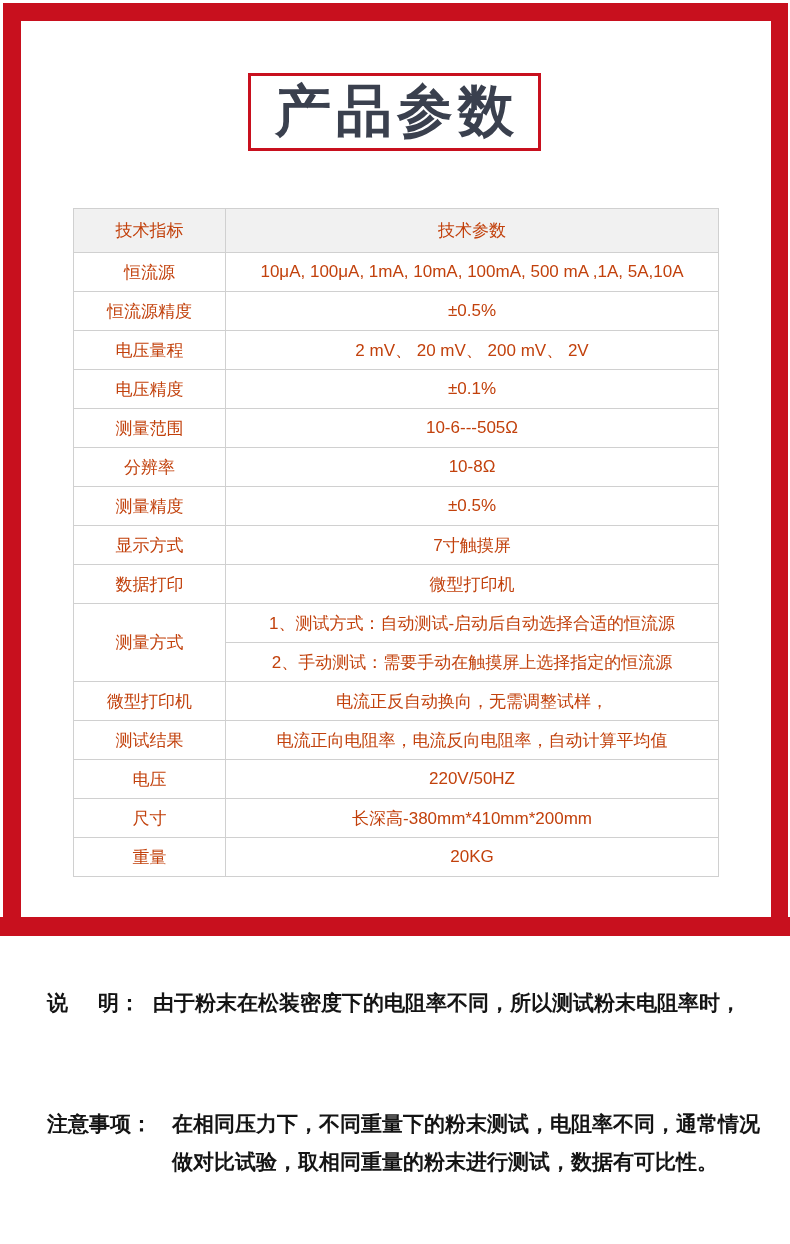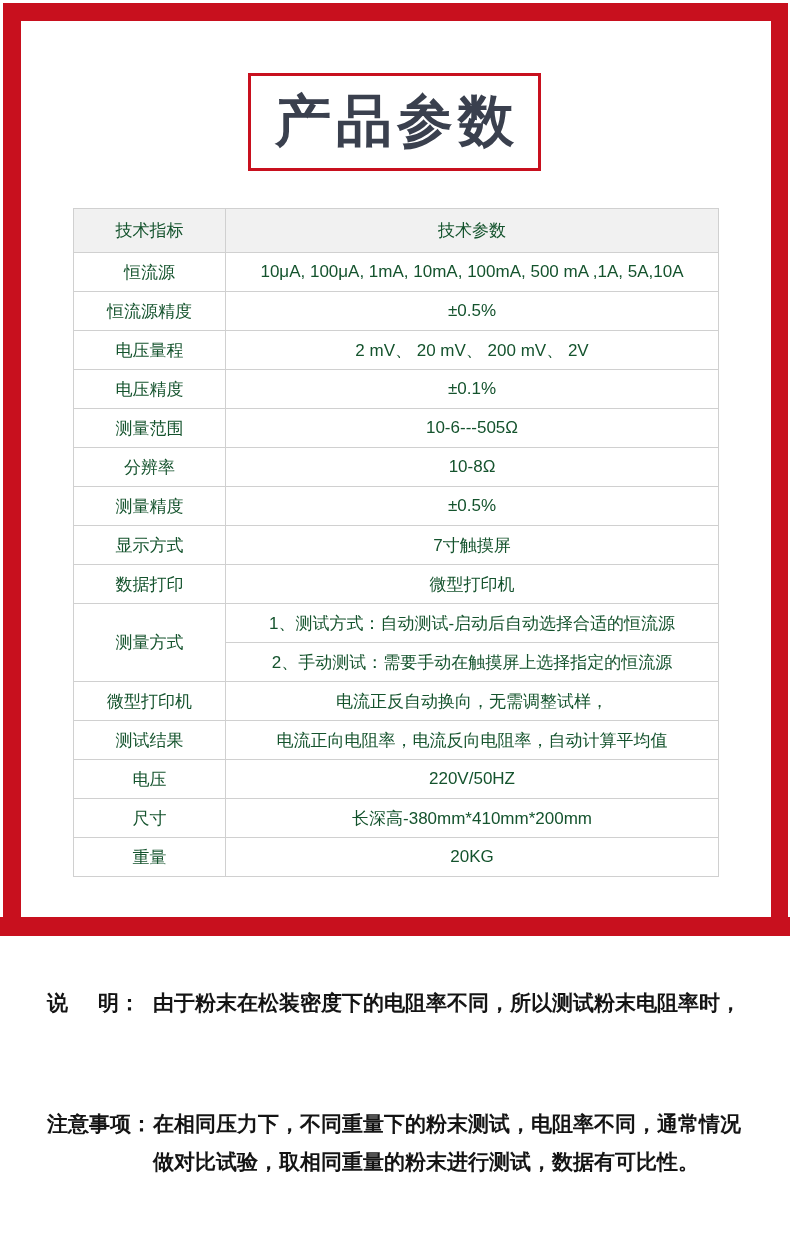--- a/index.html
+++ b/index.html
@@ -18,21 +18,21 @@
   .frame { position: absolute; background: #c8101e; }
   .frame-top    { left: 3px;   top: 3px;   width: 785px; height: 18px; }
   .frame-left   { left: 3px;   top: 3px;   width: 18px;  height: 933px; }
   .frame-right  { left: 771px; top: 3px;   width: 17px;  height: 933px; }
   .frame-bottom { left: 0px;   top: 917px; width: 790px; height: 19px; }
 
   
   .title-box {
     position: absolute;
     left: 248px; top: 73px;
-    width: 293px; height: 98px;
+    width: 293px; height: 78px;
     box-sizing: border-box;
     border: 3px solid #c8101e;
     background: #ffffff;
     display: flex;
     align-items: center;
     justify-content: center;
   }
   .title-text {
     font-size: 56px;
     font-weight: bold;
@@ -43,21 +43,21 @@
   }
 
   
   .spec-table {
     position: absolute;
     left: 73px; top: 208px;
     width: 646px;
     border-collapse: collapse;
     table-layout: fixed;
     font-size: 17px;
-    color: #14532d;
+    color: #c2410c;
     text-align: center;
   }
   .spec-table th, .spec-table td {
     border: 1px solid #d0d0d0;
     padding: 0 4px;
     font-weight: normal;
     vertical-align: middle;
   }
   .spec-table .col-label { width: 152px; }
   .spec-table thead th { height: 43px; background: #f1f1f1; }
@@ -67,21 +67,21 @@
   .note {
     position: absolute;
     display: flex;
     font-size: 21px;
     line-height: 38px;
     font-weight: bold;
     color: #141414;
     white-space: nowrap;
   }
   .note-shuoming { left: 47px; top: 984px; }
-  .note-zhuyi    { left: 47px; top: 1105px; }
+  .note-zhuyi    { left: 47px; top: 1105px; gap: 19px; }
   .note-label-split {
     width: 93px;
     margin-right: 13px;
     display: inline-flex;
     justify-content: space-between;
     flex: none;
   }
   .note-label-plain { width: 106px; flex: none; }
   .note-lines { flex: none; }
 </style>

